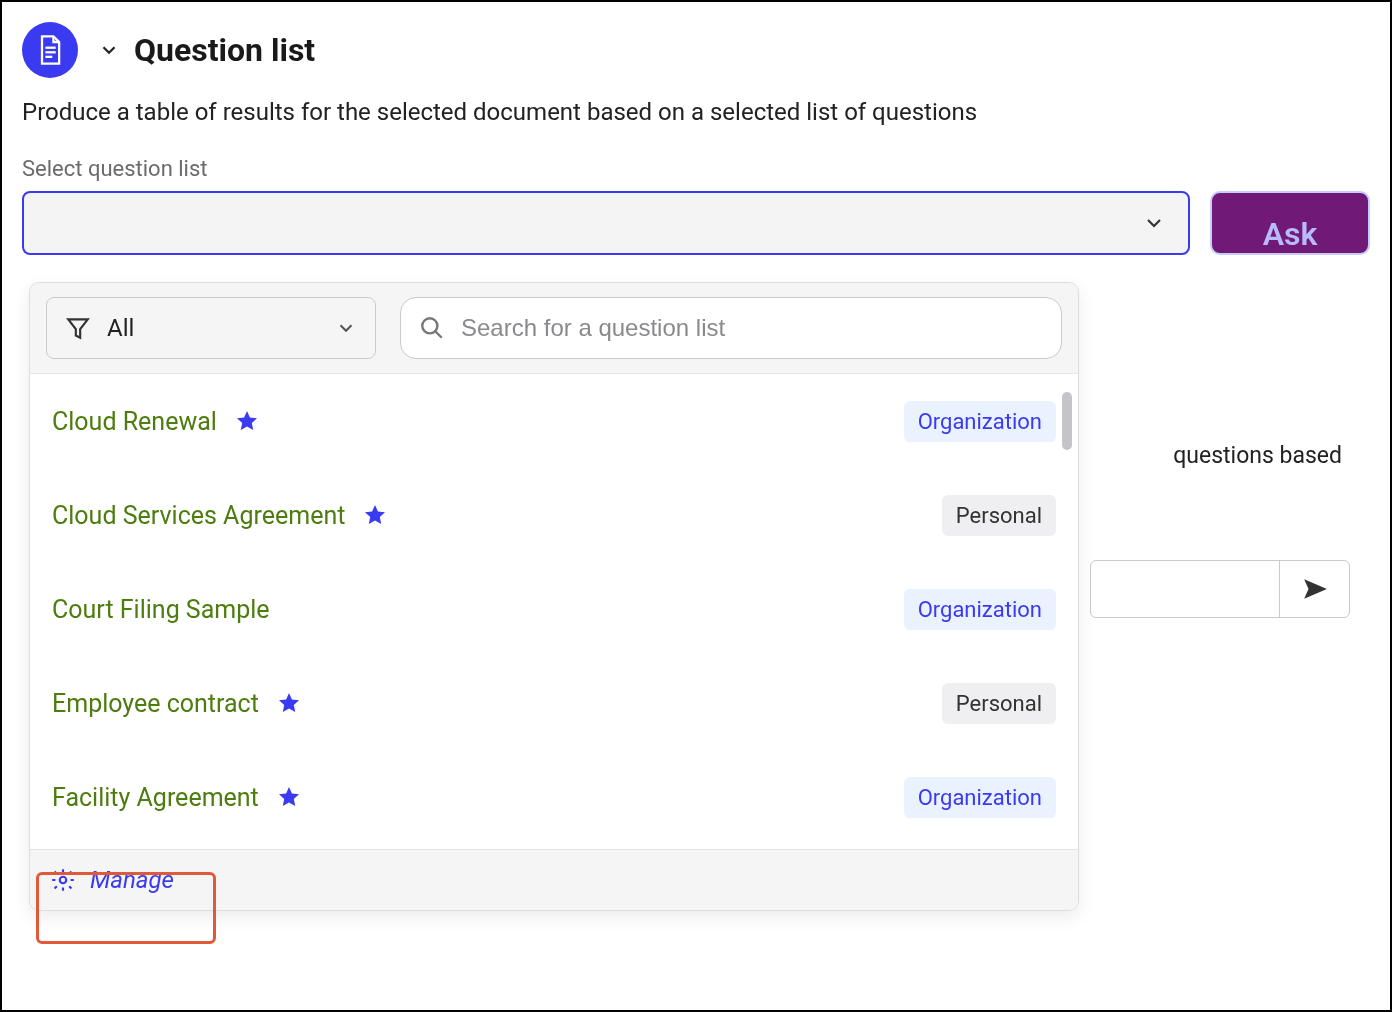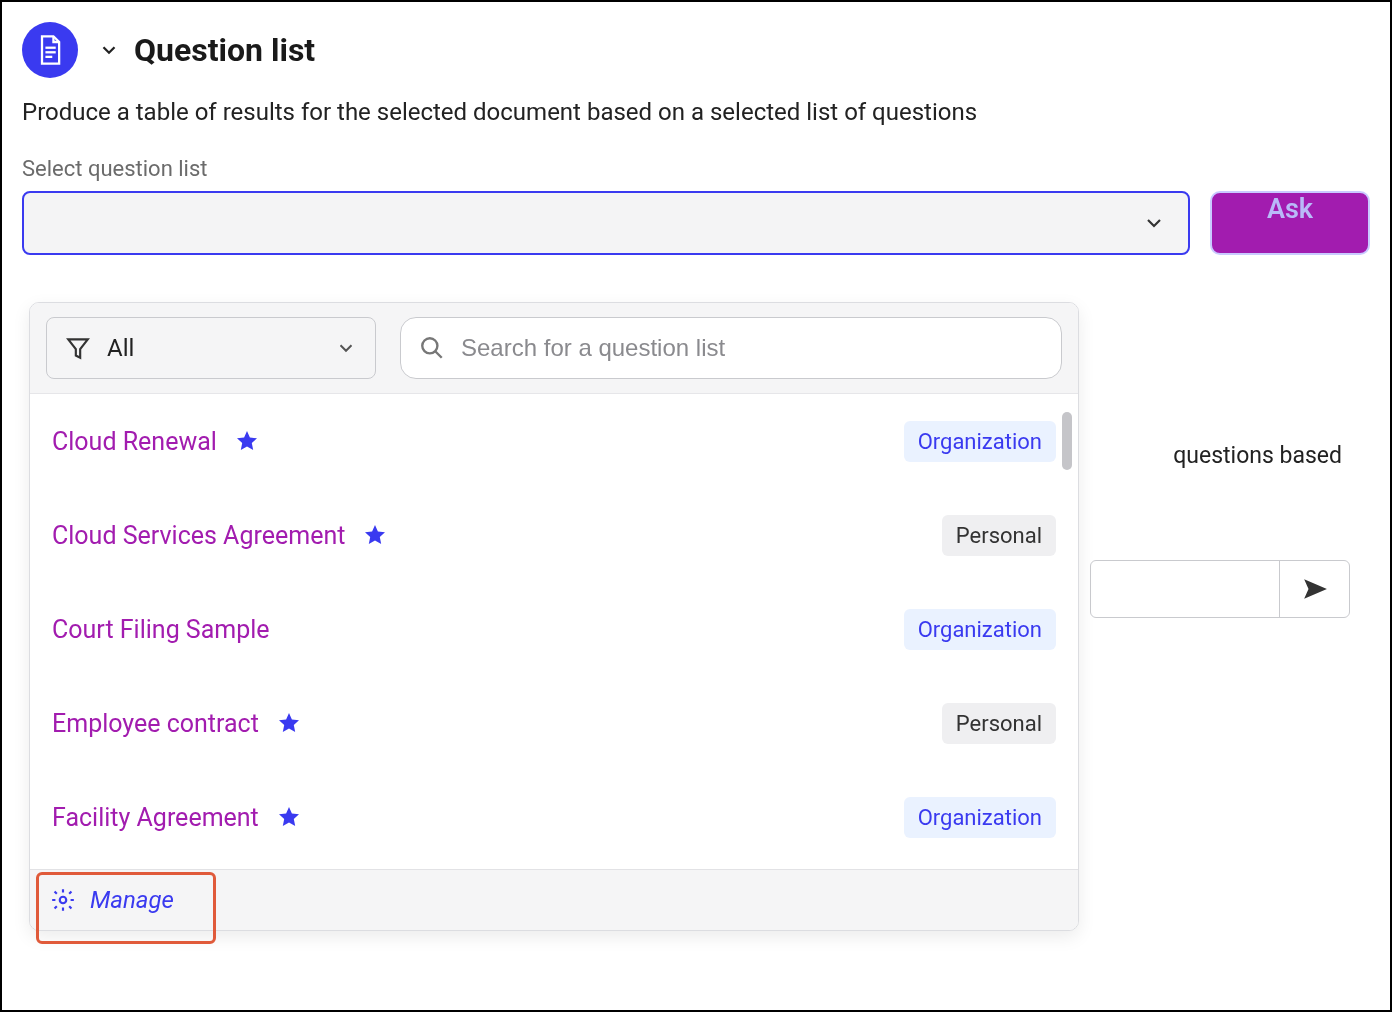--- a/index.html
+++ b/index.html
@@ -68,42 +68,41 @@
       justify-content: flex-end;
       padding: 0 22px;
       cursor: pointer;
     }
     .select-input .chev { color: #333; }
     .ask-button {
       width: 160px;
       height: 64px;
       border: 2px solid #c9caff;
       border-radius: 10px;
-      background: #a21caf;
+      background: #701a75;
       color: #b9baf8;
-      font-size: 27px;
+      font-size: 32px;
       font-weight: 600;
       display: flex;
-      align-items: flex-start;
+      align-items: flex-end;
       justify-content: center;
       cursor: pointer;
     }
     .dropdown-panel {
       position: absolute;
       left: 27px;
       top: 280px;
       width: 1050px;
       background: #fff;
       border: 1px solid #dcdde1;
       border-radius: 10px;
       box-shadow: 0 6px 18px rgba(0,0,0,0.08);
       display: flex;
       flex-direction: column;
       overflow: hidden;
-      margin-top: 20px;
     }
     .panel-toolbar {
       background: #f5f5f6;
       padding: 14px 16px;
       display: flex;
       gap: 24px;
       border-bottom: 1px solid #e6e6e9;
     }
     .filter-btn {
       width: 330px;
@@ -157,21 +156,21 @@
       justify-content: space-between;
       cursor: pointer;
     }
     .list-item .left {
       display: flex;
       align-items: center;
       gap: 18px;
     }
     .item-name {
       font-size: 25px;
-      color: #a21caf;
+      color: #4d7c0f;
     }
     .star { color: #3a3af0; display:flex; align-items:center;}
     .tag {
       font-size: 22px;
       padding: 8px 14px;
       border-radius: 6px;
     }
     .tag-org { background: #eaf2ff; color: #3a3af0; }
     .tag-personal { background: #efeff1; color: #333; }
     .scroll-thumb {

